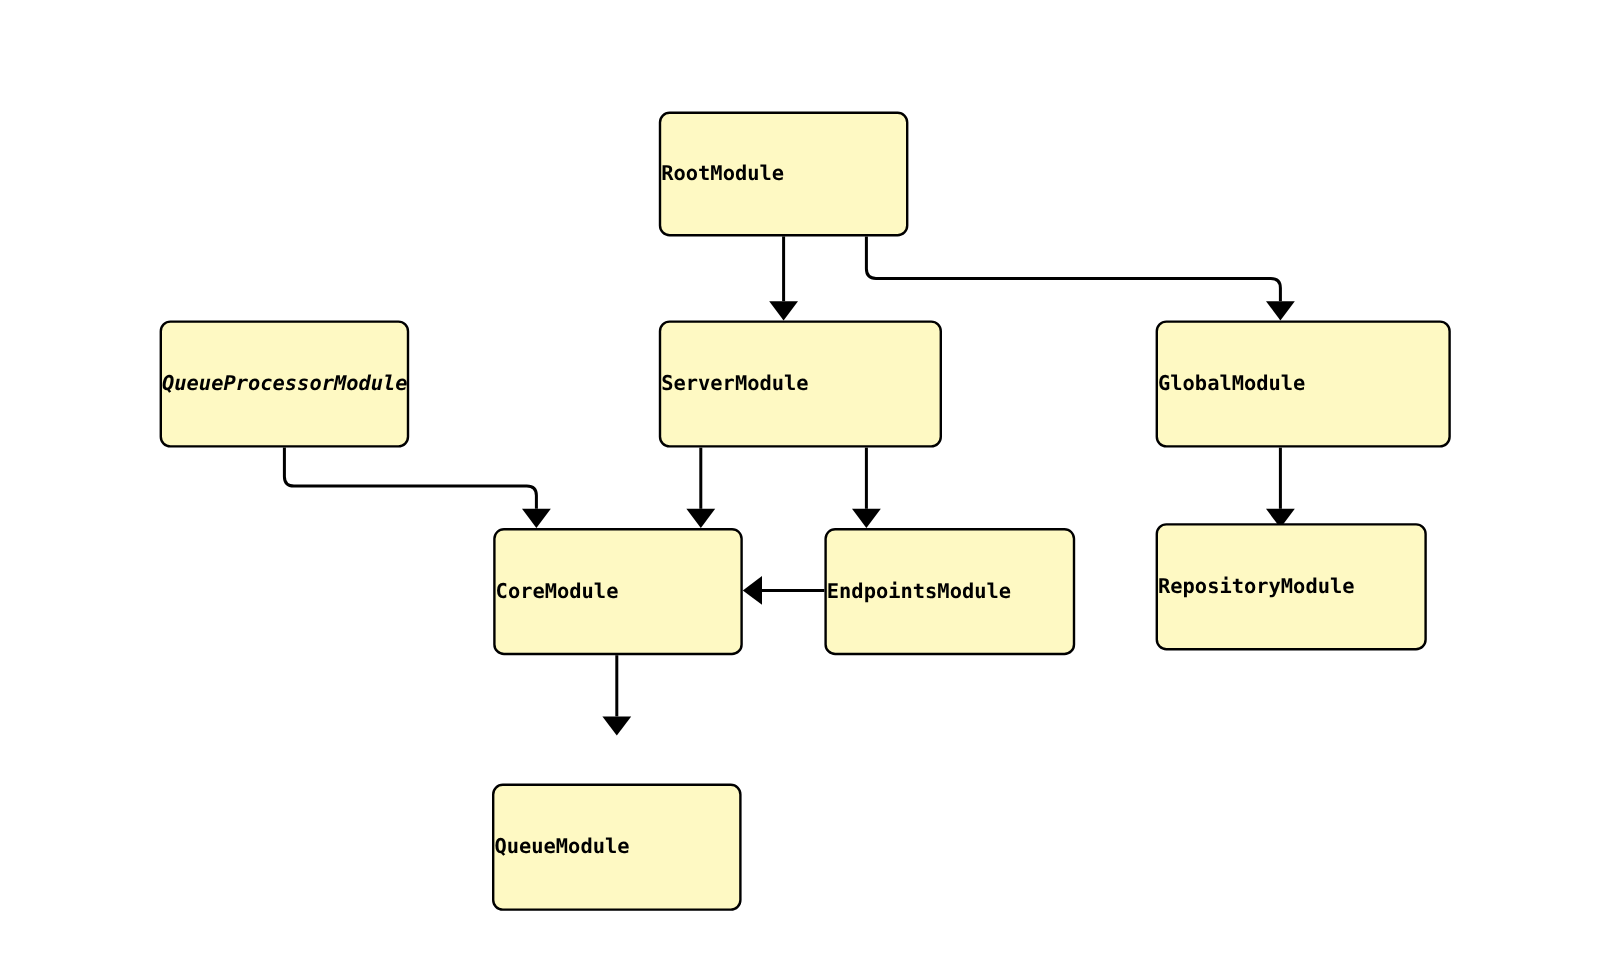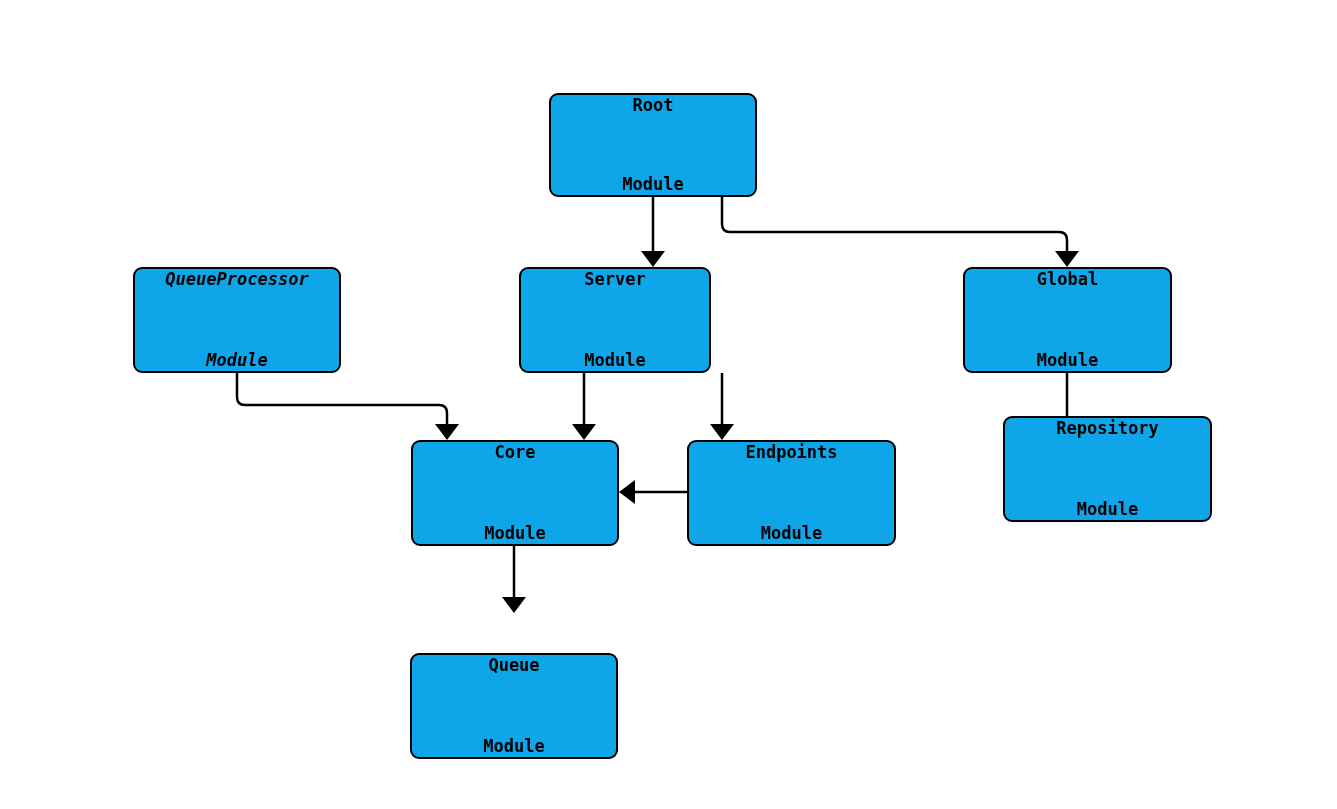--- a/index.html
+++ b/index.html
@@ -27,41 +27,40 @@
     stroke: #000000;
     stroke-width: 2.5;
   }
   .edges-svg polygon {
     fill: #000000;
     stroke: none;
   }
   .node {
     position: absolute;
     box-sizing: border-box;
-    background: #0ea5e9;
+    background: #fef9c3;
     border: 2.5px solid #000000;
     border-radius: 9px;
     display: flex;
-    flex-direction: column;
     align-items: center;
-    justify-content: space-between;
+    justify-content: flex-start;
     text-align: center;
     font-weight: bold;
     font-size: 17px;
     line-height: 21px;
     color: #000000;
   }
   
   .node-root          { left: 549px; top:  93px; width: 208px; height: 104px; }
   .node-queueprocessor{ left: 133px; top: 267px; width: 208px; height: 106px; font-style: italic; }
-  .node-server        { left: 519px; top: 267px; width: 192px; height: 106px; }
-  .node-global        { left: 963px; top: 267px; width: 209px; height: 106px; }
+  .node-server        { left: 549px; top: 267px; width: 236px; height: 106px; }
+  .node-global        { left: 963px; top: 267px; width: 246px; height: 106px; }
   .node-core          { left: 411px; top: 440px; width: 208px; height: 106px; }
   .node-endpoints     { left: 687px; top: 440px; width: 209px; height: 106px; }
-  .node-repository    { left: 963px; top: 416px; width: 209px; height: 106px; margin-left: 40px; }
+  .node-repository    { left: 963px; top: 436px; width: 226px; height: 106px; }
   .node-queue         { left: 410px; top: 613px; width: 208px; height: 106px; margin-top: 40px; }
 </style>
 </head>
 <body>
 
 <div class="canvas">
 
   <svg class="edges-svg" viewBox="0 0 1337 809" xmlns="http://www.w3.org/2000/svg">
 
     <g>

